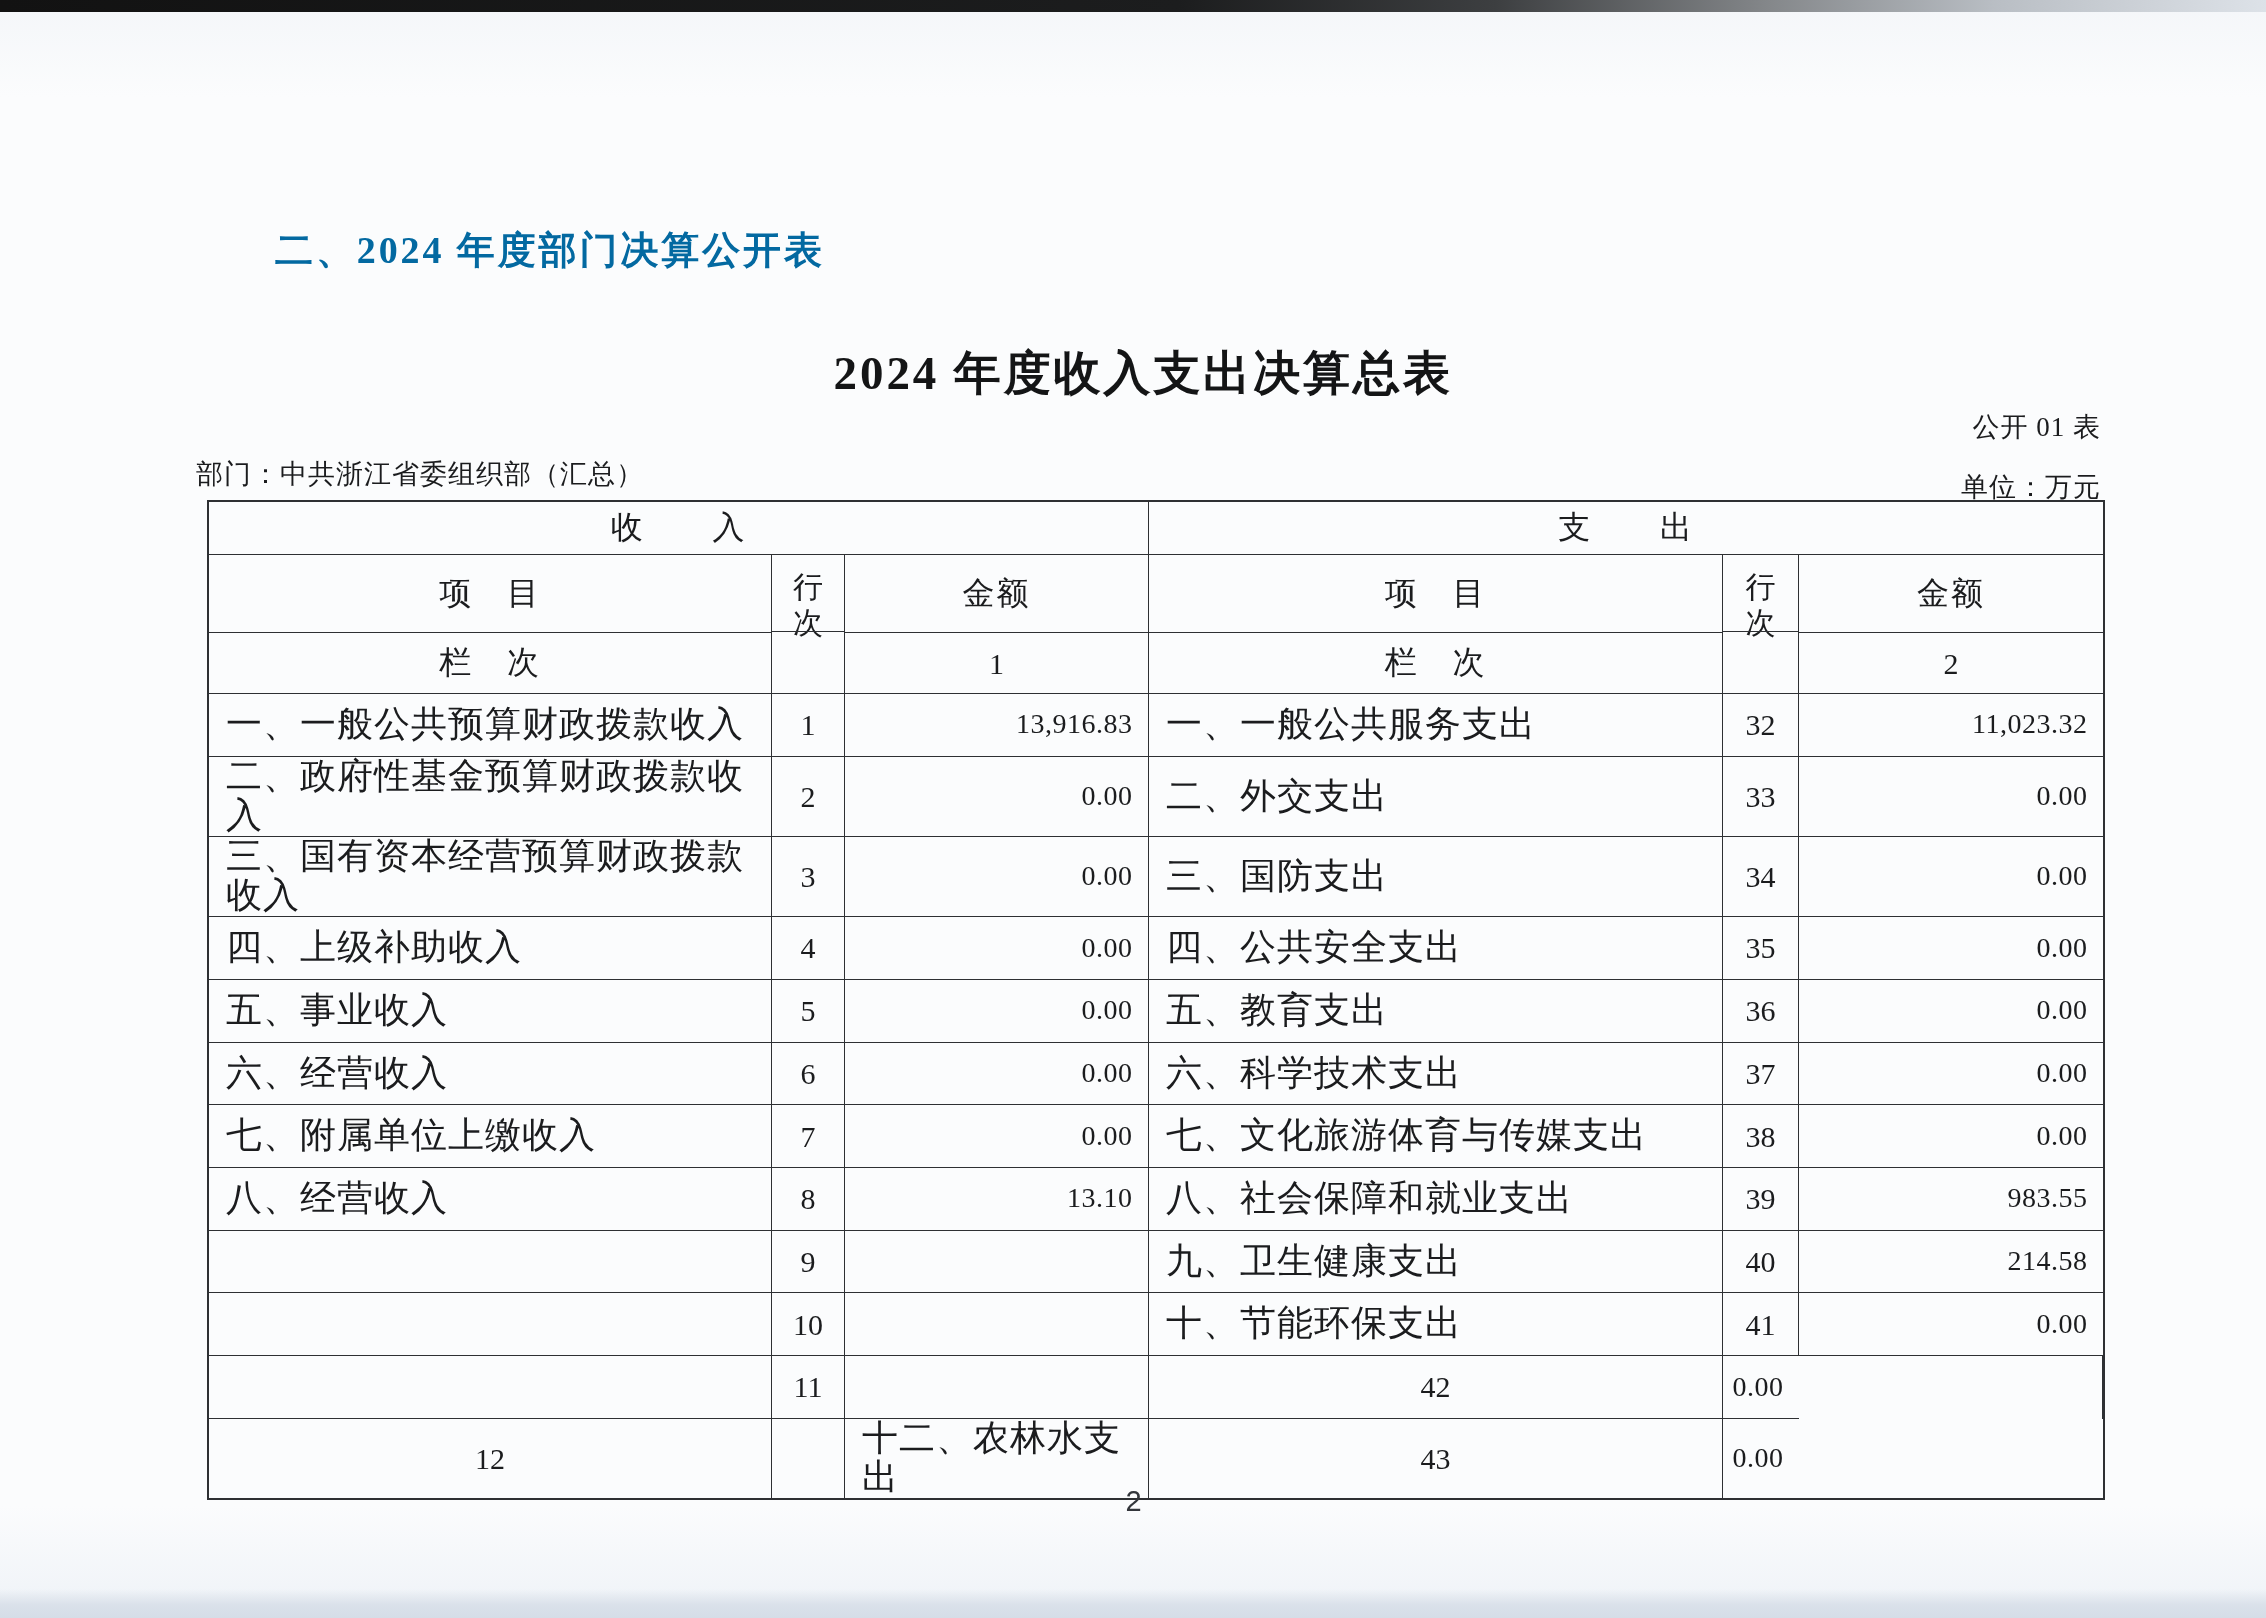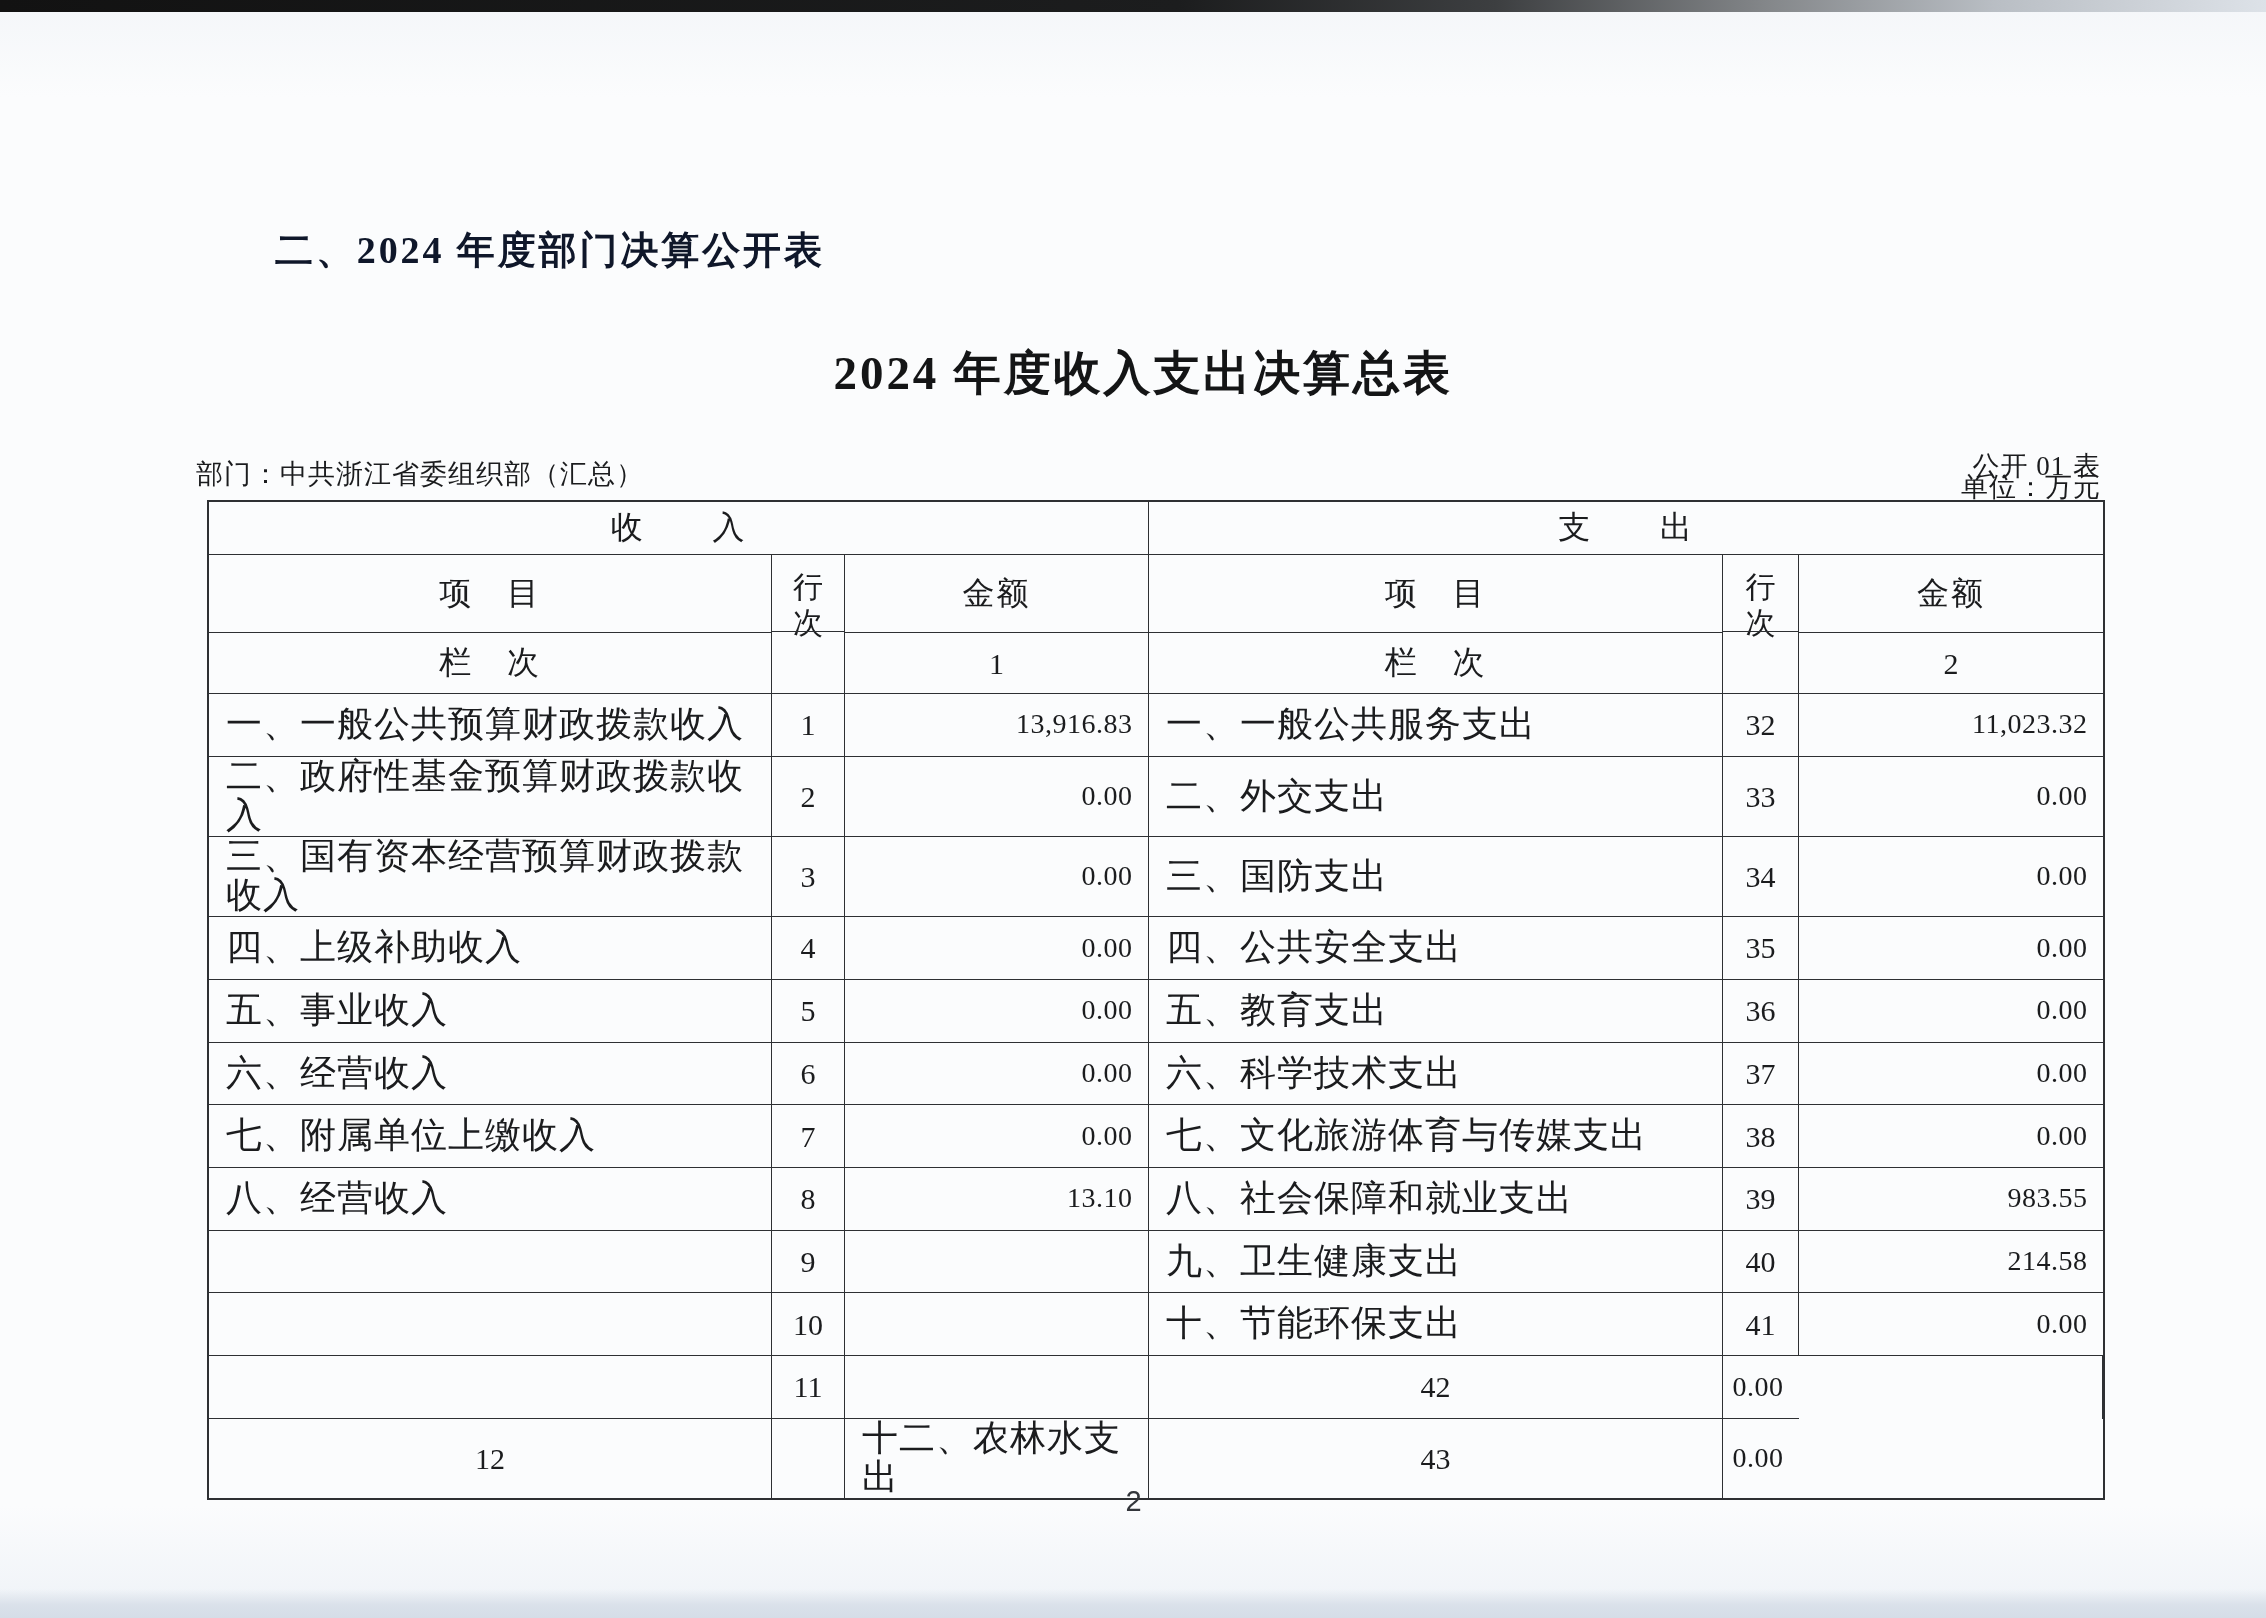--- a/index.html
+++ b/index.html
@@ -21,29 +21,29 @@
     position:absolute;left:0;top:0;width:2267px;height:11.6px;
     background:linear-gradient(90deg,#121212 0%,#1c1d1e 52%,#3d3f41 66%,#84878a 78%,#b9bec4 88%,#dde2e8 100%);
   }
   .scan-bottom{
     position:absolute;left:0;top:1589px;width:2267px;height:29px;
     background:linear-gradient(180deg,rgba(218,225,234,0) 0%,#dae1ea 55%,#d5dde7 100%);
   }
   
   .section-heading{
     position:absolute;left:275px;top:225px;
-    font-size:38px;font-weight:700;letter-spacing:2.9px;color:#0f172a;
+    font-size:38px;font-weight:700;letter-spacing:2.9px;color:#0369a1;
   }
   .doc-title{
     position:absolute;left:0;top:342px;width:100%;text-align:center;
     font-size:47px;font-weight:700;letter-spacing:2.9px;color:#141516;
     transform:translateX(9.7px);
   }
   .form-code{
-    position:absolute;right:166px;top:448px;font-size:27px;letter-spacing:1px;
+    position:absolute;right:166px;top:409px;font-size:27px;letter-spacing:1px;
   }
   .department{
     position:absolute;left:196px;top:456px;font-size:27px;letter-spacing:1px;
   }
   .unit-label{
     position:absolute;right:166px;top:469px;font-size:27px;letter-spacing:1px;
   }
   .page-number{
     position:absolute;left:0;top:1485px;width:100%;text-align:center;
     font-size:29px;color:#33363b;

